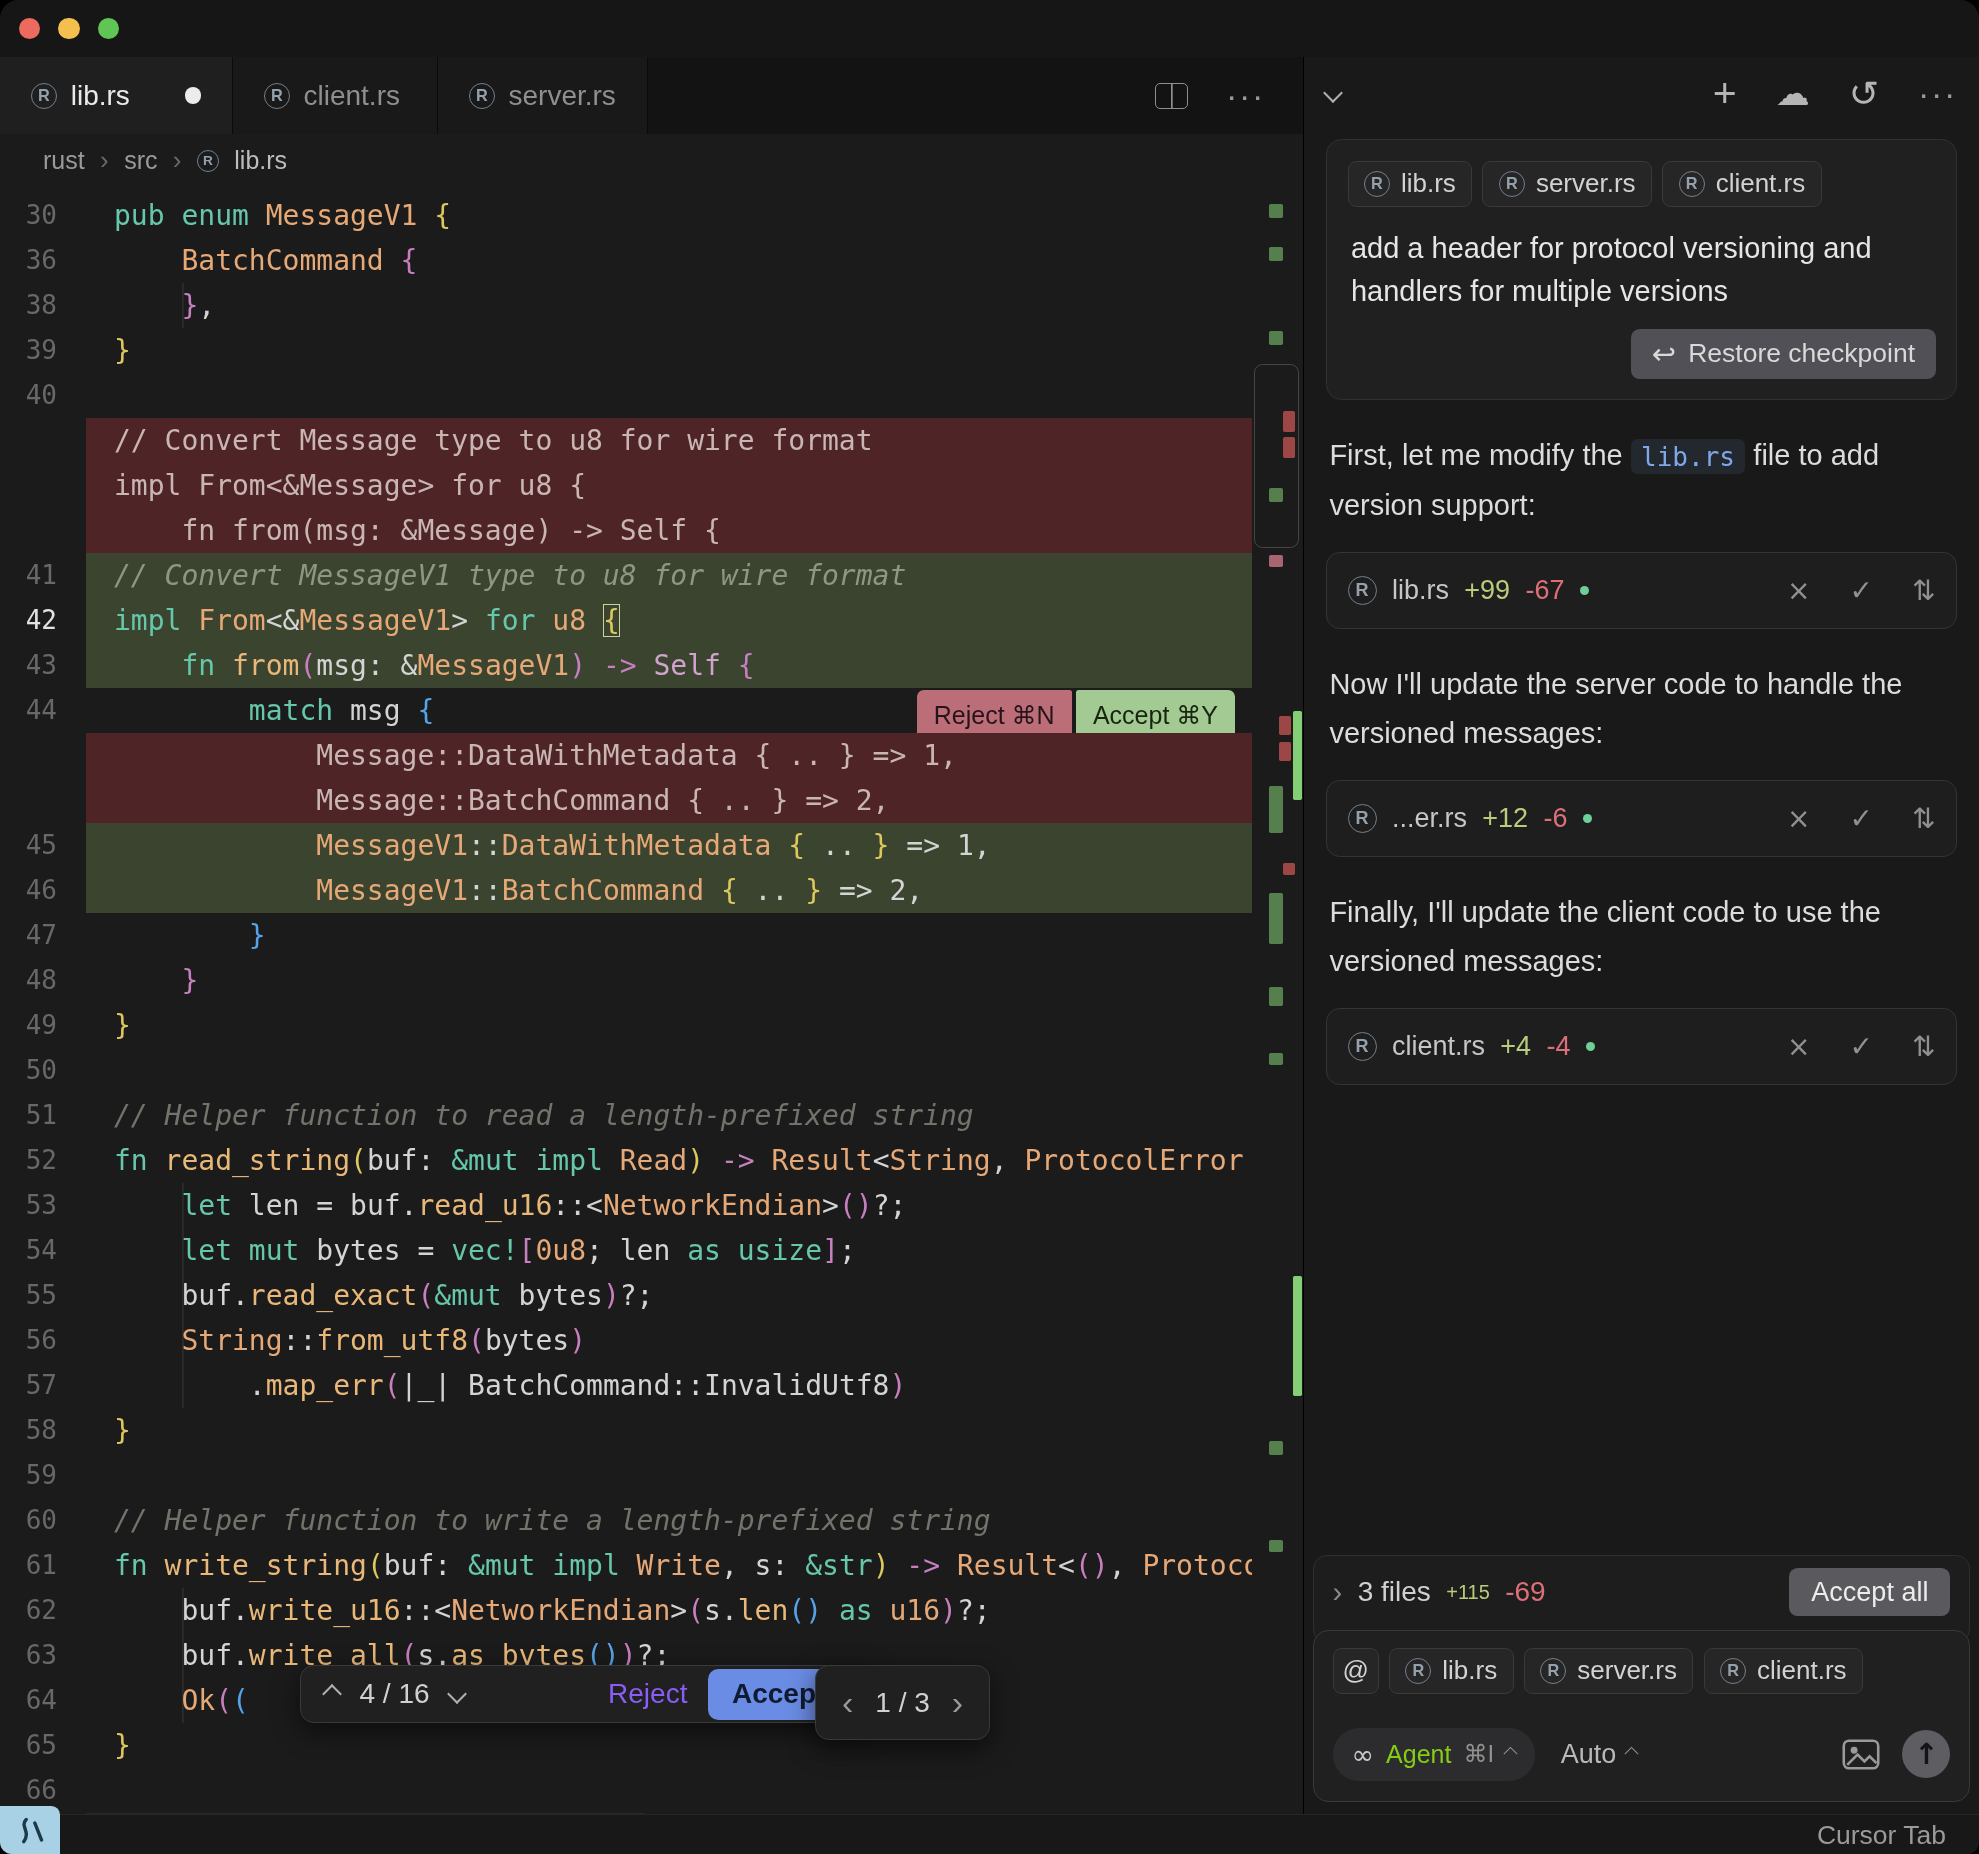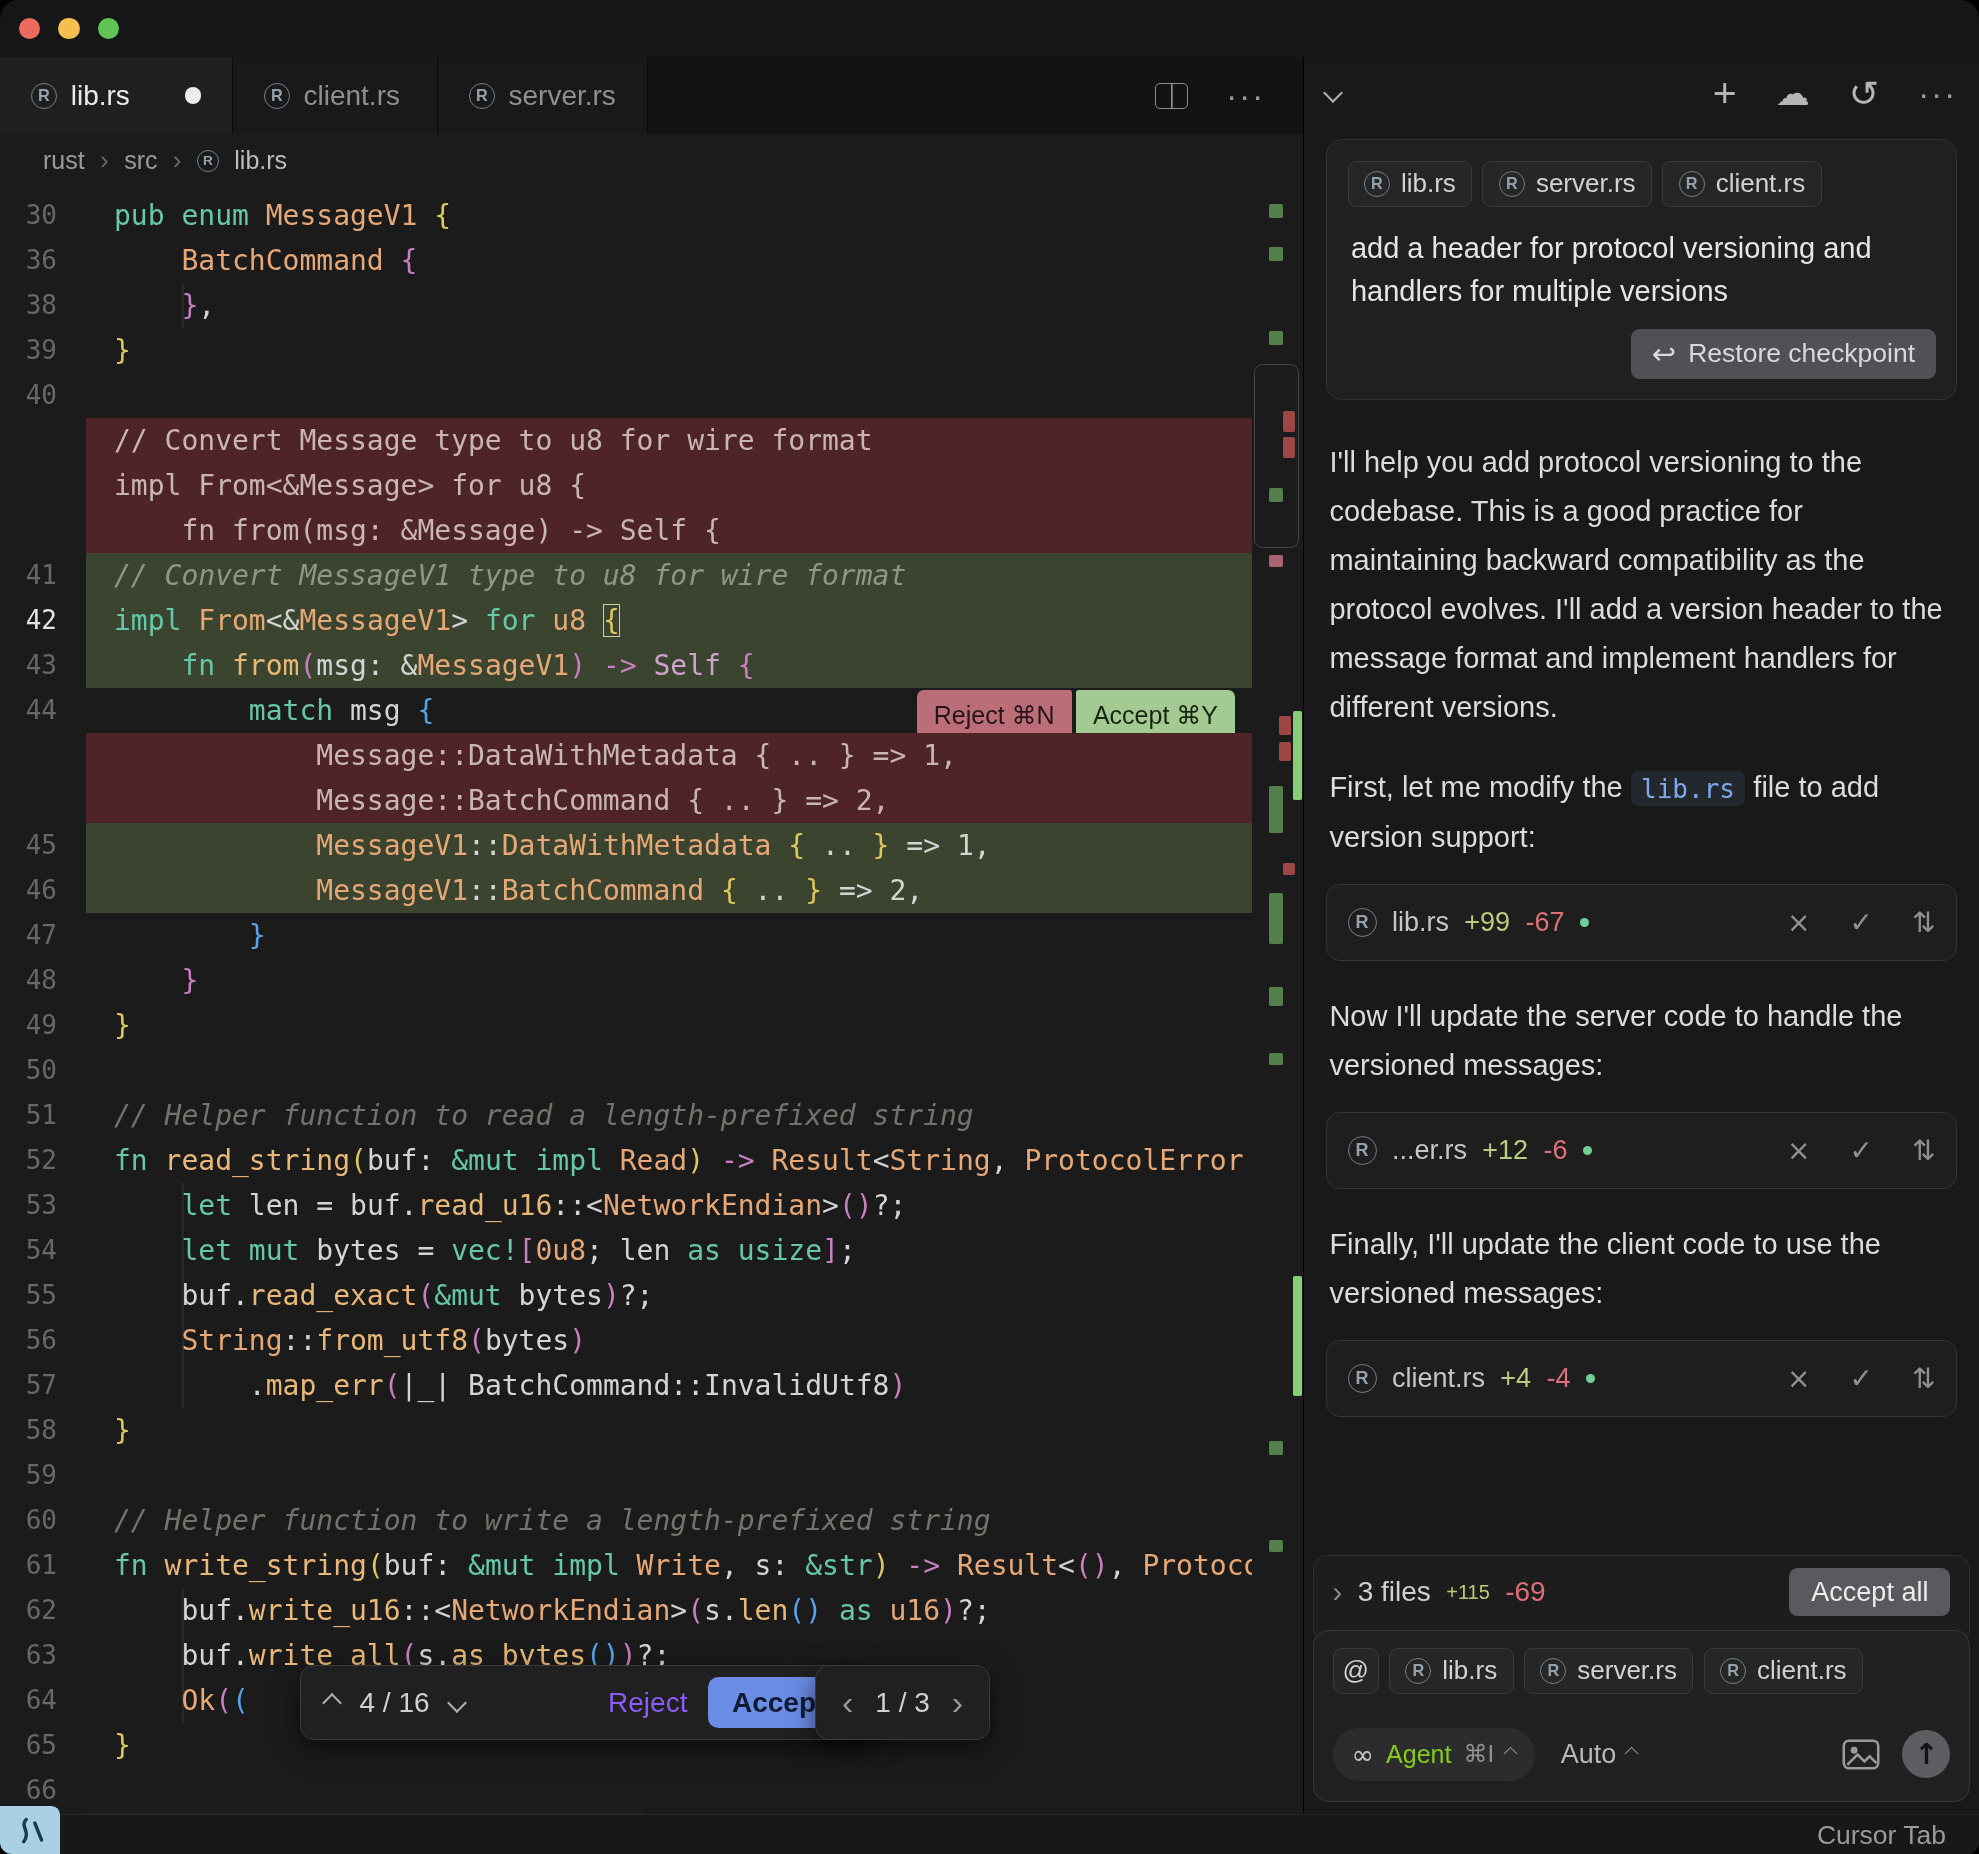--- a/index.html
+++ b/index.html
@@ -45,21 +45,21 @@
   .tok-cb{color:#ddc85e;outline:1.7px solid rgba(232,232,176,.85);outline-offset:-1.7px;}
   .ia{position:absolute;right:17px;top:1.7px;display:flex;gap:4.3px;font-family:"Liberation Sans",sans-serif;}
   .iab{height:52px;display:flex;align-items:center;padding:0 17px;font-size:25px;}
   .iab.rej{background:#bb6e77;color:#27141a;border-radius:6.8px 2.6px 2.6px 6.8px;}
   .iab.acc{background:#a3ca93;color:#17260f;border-radius:2.6px 6.8px 6.8px 2.6px;}
   
   .ruler{position:absolute;top:0;right:0;width:51px;bottom:0;}
   .thumb{position:absolute;left:1.7px;width:45px;top:177px;height:184px;border:1.7px solid #464646;border-radius:8.6px;box-sizing:border-box;}
   .mark{position:absolute;border-radius:1.7px;}
   
-  .ftoolbar{position:absolute;left:300px;top:1478px;height:75px;background:#202020;border:0.9px solid #3a3a3a;border-radius:13.7px;display:flex;align-items:center;gap:20.5px;padding:0 24px;box-sizing:border-box;box-shadow:0 8.6px 26px rgba(0,0,0,.55);font-family:"Liberation Sans",sans-serif;}
+  .ftoolbar{position:absolute;left:300px;top:1478px;height:58px;background:#202020;border:0.9px solid #3a3a3a;border-radius:13.7px;display:flex;align-items:center;gap:20.5px;padding:0 24px;box-sizing:border-box;box-shadow:0 8.6px 26px rgba(0,0,0,.55);font-family:"Liberation Sans",sans-serif;}
   .ft-counter{color:#d0d0d0;font-size:28px;}
   .chv{width:12px;height:12px;border-left:2.6px solid #aFaFaF;border-bottom:2.6px solid #afafaf;display:inline-block;}
   .chv.up{transform:rotate(135deg);} .chv.down{transform:rotate(-45deg);}
   .ft-gap{width:103px;}
   .ft-reject{color:#8b5cf6;font-size:28px;}
   .ft-accept{height:51px;display:flex;align-items:center;padding:0 24px;border-radius:10.3px;background:#6b8ce4;color:#0f1a33;font-size:28px;font-weight:bold;}
   .pager{position:absolute;left:815px;top:1478px;height:75px;background:#202020;border:0.9px solid #3a3a3a;border-radius:13.7px;display:flex;align-items:center;gap:22px;padding:0 26px;box-sizing:border-box;color:#d0d0d0;font-size:28px;box-shadow:0 8.6px 26px rgba(0,0,0,.55);font-family:"Liberation Sans",sans-serif;}
   .pager .pchv{color:#9a9a9a;font-size:34px;}
   
   .chat{width:676px;box-sizing:border-box;background:#191919;border-left:0.9px solid #000;position:relative;padding:0 22px;overflow:hidden;}
@@ -253,21 +253,20 @@
         </div>
         <div class="usermsg">add a header for protocol versioning and handlers for multiple versions</div>
         <div class="restore-row">
           <span class="restore-btn">
             <span class="undo">↩</span>
             <span>Restore checkpoint</span>
           </span>
         </div>
       </div>
 
-      <div class="ai-p">I'll help you add protocol versioning to the codebase. This is a good practice for maintaining backward compatibility as the protocol evolves. I'll add a version header to the message format and implement handlers for different versions.</div>
 
       <div class="ai-p" style="margin-top:31px;">
         <span>First, let me modify the </span><span class="codechip">lib.rs</span><span> file to add version support:</span>
       </div>
 
       <div class="diffcard">
         <span class="ricon big">R</span>
         <span class="fname">lib.rs</span>
         <span class="addnum">+99</span>
         <span class="delnum">-67</span>

